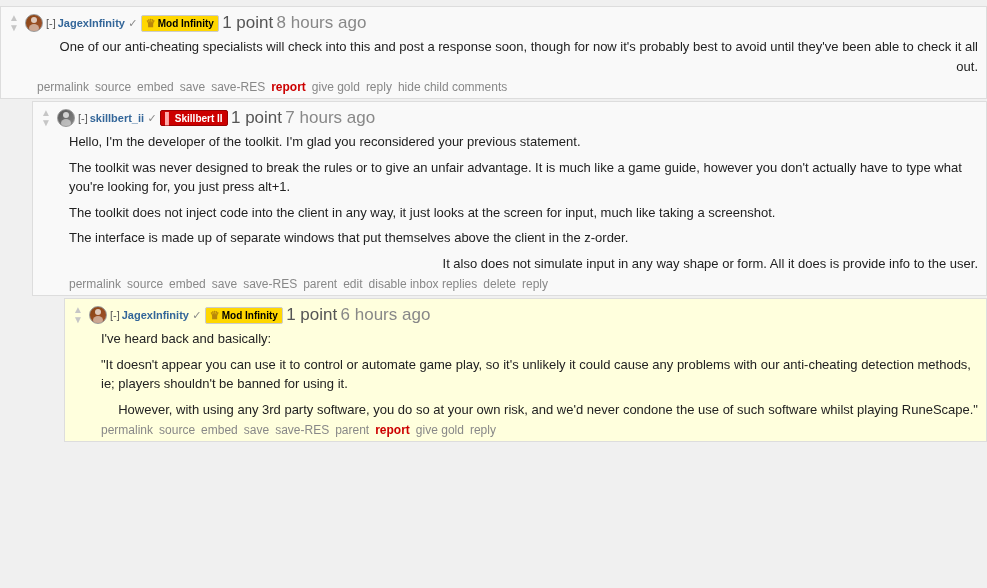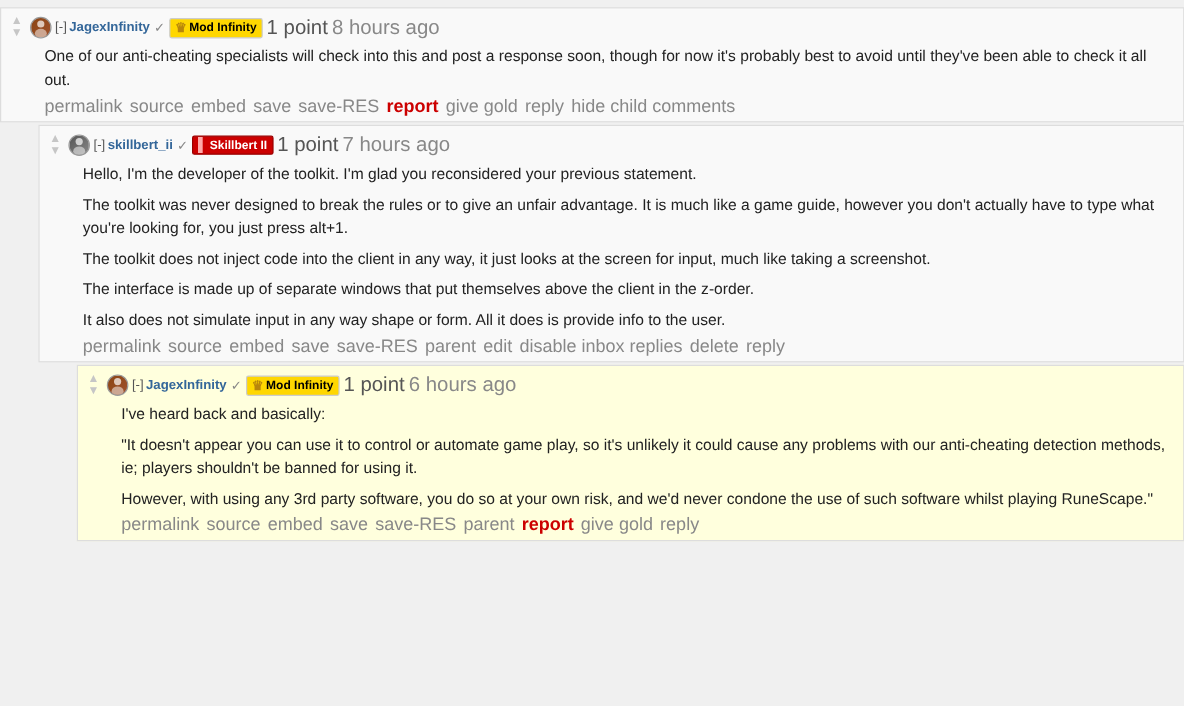--- a/index.html
+++ b/index.html
@@ -95,30 +95,31 @@
       font-size: 13px;
       line-height: 1.5;
       color: #222;
       margin-bottom: 4px;
     }
     .comment-text p {
       margin-bottom: 6px;
     }
     .comment-text p:last-child {
       margin-bottom: 0;
+      text-align: right;
     }
     .action-bar {
       display: flex;
       gap: 6px;
       margin-top: 4px;
       flex-wrap: wrap;
     }
     .action-link {
       color: #888;
-      font-size: 15px;
+      font-size: 12px;
       text-decoration: none;
       cursor: pointer;
     }
     .action-link.red { color: #c00; font-weight: bold; }
     .collapse-btn {
       color: #555;
       font-size: 11px;
       cursor: pointer;
       margin-right: 2px;
     }

